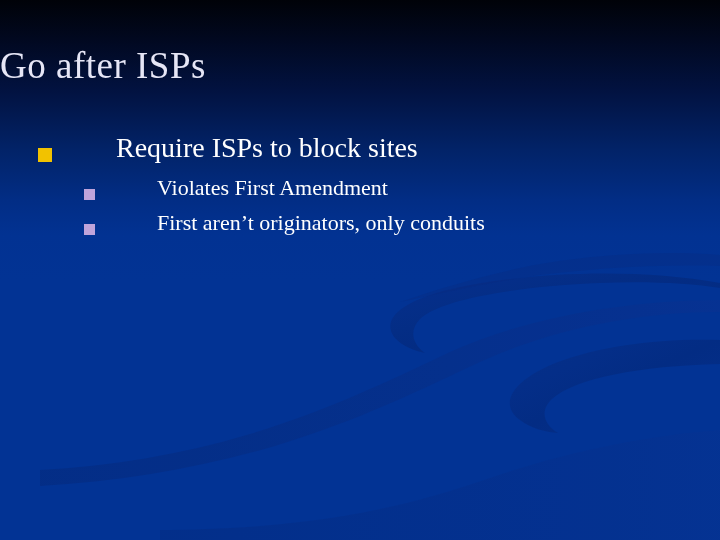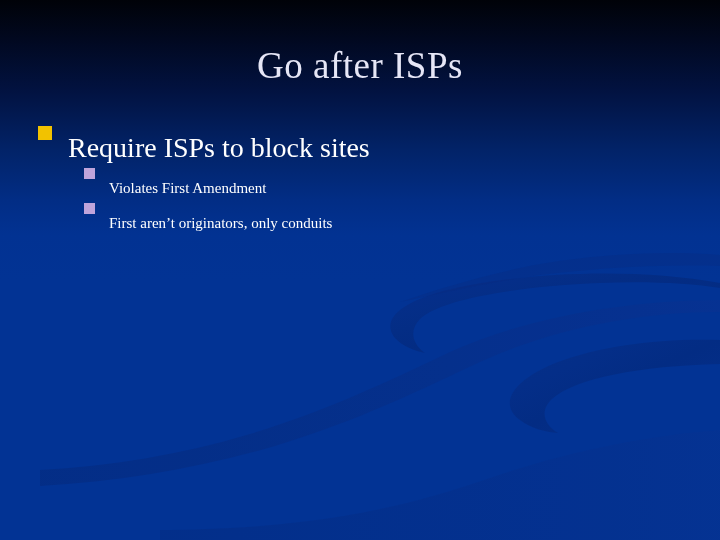--- a/index.html
+++ b/index.html
@@ -37,42 +37,42 @@
     height: 540px;
     pointer-events: none;
   }
 
   
   #title-block {
     position: absolute;
     left: 0;
     top: 44px;
     width: 720px;
-    text-align: center;
   }
   #title-text {
     display: inline-block;
     font-size: 37px;
     line-height: 44px;
     color: #e6e6f6;
     letter-spacing: 0.5px;
     white-space: nowrap;
   }
 
   
   #body-block {
     position: absolute;
     left: 38px;
     top: 130px;
     width: 650px;
   }
 
   .bullet-row {
     display: flex;
-    align-items: flex-start;
+    align-items: flex-end;
+    gap: 48px;
   }
 
   
   .lvl1 {
     margin-bottom: 6px;
   }
   .lvl1 .marker {
     flex: 0 0 auto;
     width: 14px;
     height: 14px;
@@ -99,21 +99,21 @@
   .lvl2 .marker {
     flex: 0 0 auto;
     width: 11px;
     height: 11px;
     background: #bfa4db;
     margin-right: 14px;
     position: relative;
     top: -4px;
   }
   .lvl2 .btext {
-    font-size: 15px;
+    font-size: 22px;
     line-height: 32px;
     color: #ffffff;
     white-space: nowrap;
   }
 </style>
 </head>
 <body>
 
 <div id="slide">
 

